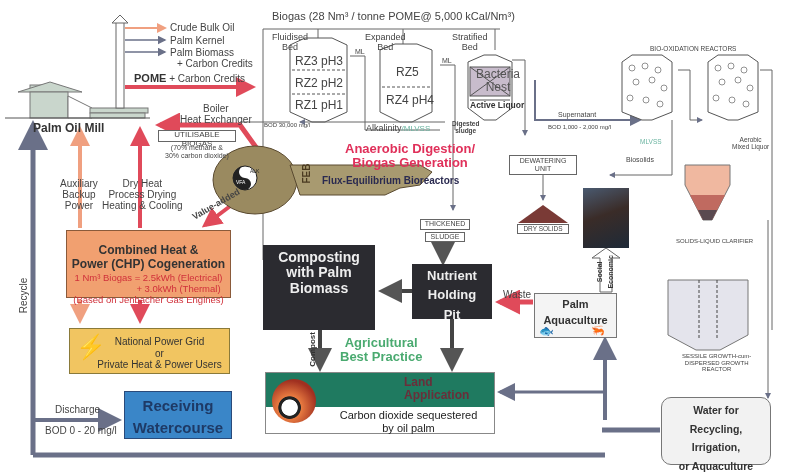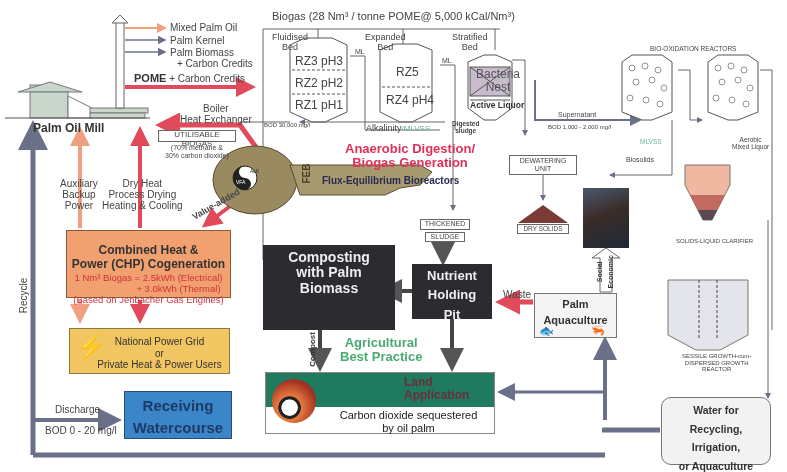--- a/index.html
+++ b/index.html
@@ -10,21 +10,21 @@
   .sm{font-size:10px;color:#444;}
   .xs{font-size:7px;color:#444;}
   .box{position:absolute;box-sizing:border-box;text-align:center;}
   .chp{left:66px;top:230px;width:165px;height:68px;background:#f1a070;border:1px solid #8a5a3a;}
   .chp .h{font-weight:bold;font-size:12px;color:#333;margin-top:13px;line-height:1.15;}
   .chp .r{font-size:9.5px;color:#d0303a;line-height:1.2;}
   .grid{left:69px;top:328px;width:161px;height:46px;background:#f1c561;border:1px solid #8a7a3a;}
   .grid .g{font-size:10px;color:#333;line-height:1.15;padding-left:20px;margin-top:7px;}
   .recv{left:124px;top:391px;width:108px;height:48px;background:#3a86c8;border:1px solid #2a4a7a;}
   .recv div{font-weight:bold;font-size:15px;color:#1e3a66;line-height:1.05;margin-top:6px;}
-  .comp{left:263px;top:245px;width:132px;height:85px;background:#2b2b30;text-align:center;}
+  .comp{left:263px;top:245px;width:112px;height:85px;background:#2b2b30;text-align:center;}
   .comp .h{font-weight:bold;font-size:14px;color:#eee;line-height:1.1;margin-top:5px;}
   .comp .s{font-size:11px;color:#ddd;line-height:1.15;margin-top:4px;}
   .nut{left:412px;top:264px;width:80px;height:55px;background:#2b2b30;}
   .nut div{font-weight:bold;font-size:13px;color:#eee;line-height:1.1;margin-top:5px;}
   .land{left:265px;top:372px;width:230px;height:62px;background:#fff;border:1px solid #888;}
   .land .top{position:absolute;left:0;top:0;width:100%;height:34px;background:#1f7a60;}
   .land .lt{position:absolute;left:138px;top:3px;font-weight:bold;font-size:12px;color:#6a2e3a;line-height:1.1;text-align:left;}
   .land .c{position:absolute;left:60px;top:36px;width:165px;font-size:11px;color:#222;line-height:1.15;}
   .aqua{left:534px;top:293px;width:83px;height:45px;background:#f4f4f4;border:1px solid #777;}
   .aqua div{font-weight:bold;font-size:11px;color:#333;line-height:1.1;margin-top:4px;}
@@ -170,21 +170,21 @@
     <circle cx="245" cy="178" r="12" fill="#fff" stroke="#222"></circle>
     <path d="M245,166 A12,12 0 0,0 245,190 A6,6 0 0,0 245,178 A6,6 0 0,1 245,166" fill="#222"></path>
   </g>
 </svg>
 
 <div class="t mill" style="left:33px;top:122px;">
   <span>Palm</span>
   <span>Oil</span>
   <span>Mill</span>
 </div>
-<div class="t sm" style="left:170px;top:22px;">Mixed Palm Oil</div>
+<div class="t sm" style="left:170px;top:22px;">Crude Bulk Oil</div>
 <div class="t sm" style="left:170px;top:35px;">Palm Kernel</div>
 <div class="t sm" style="left:170px;top:47px;">Palm Biomass</div>
 <div class="t sm" style="left:177px;top:58px;">+ Carbon Credits</div>
 <div class="t sm" style="left:134px;top:72px;">
   <b style="color:#333;font-size:11px">POME</b>
   <span>+ Carbon Credits</span>
 </div>
 <div class="t sm" style="left:180px;top:103px;text-align:center;">
   <div>Boiler</div>
   <div>Heat Exchanger</div>

